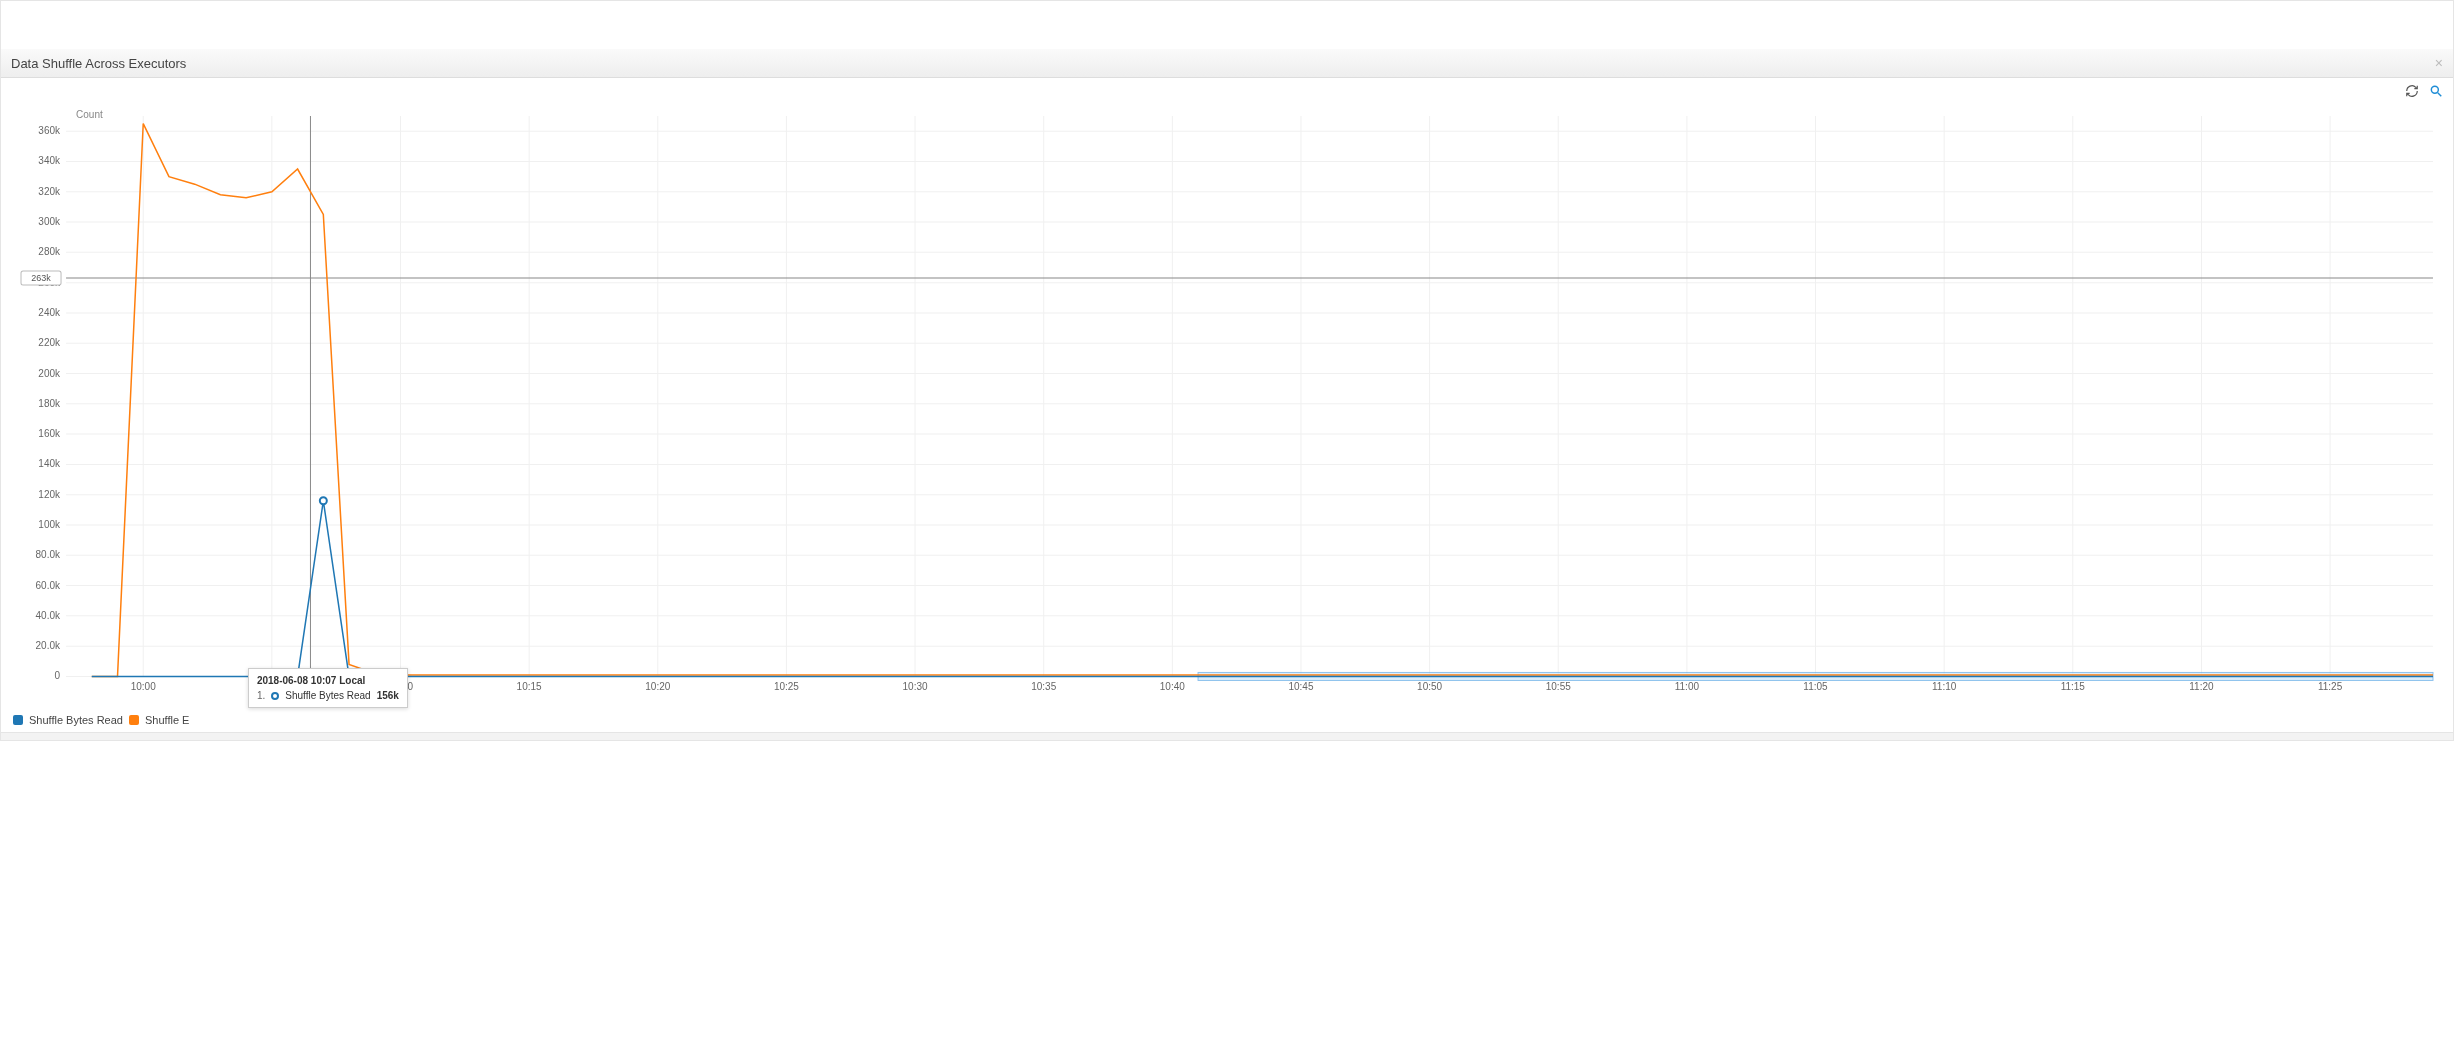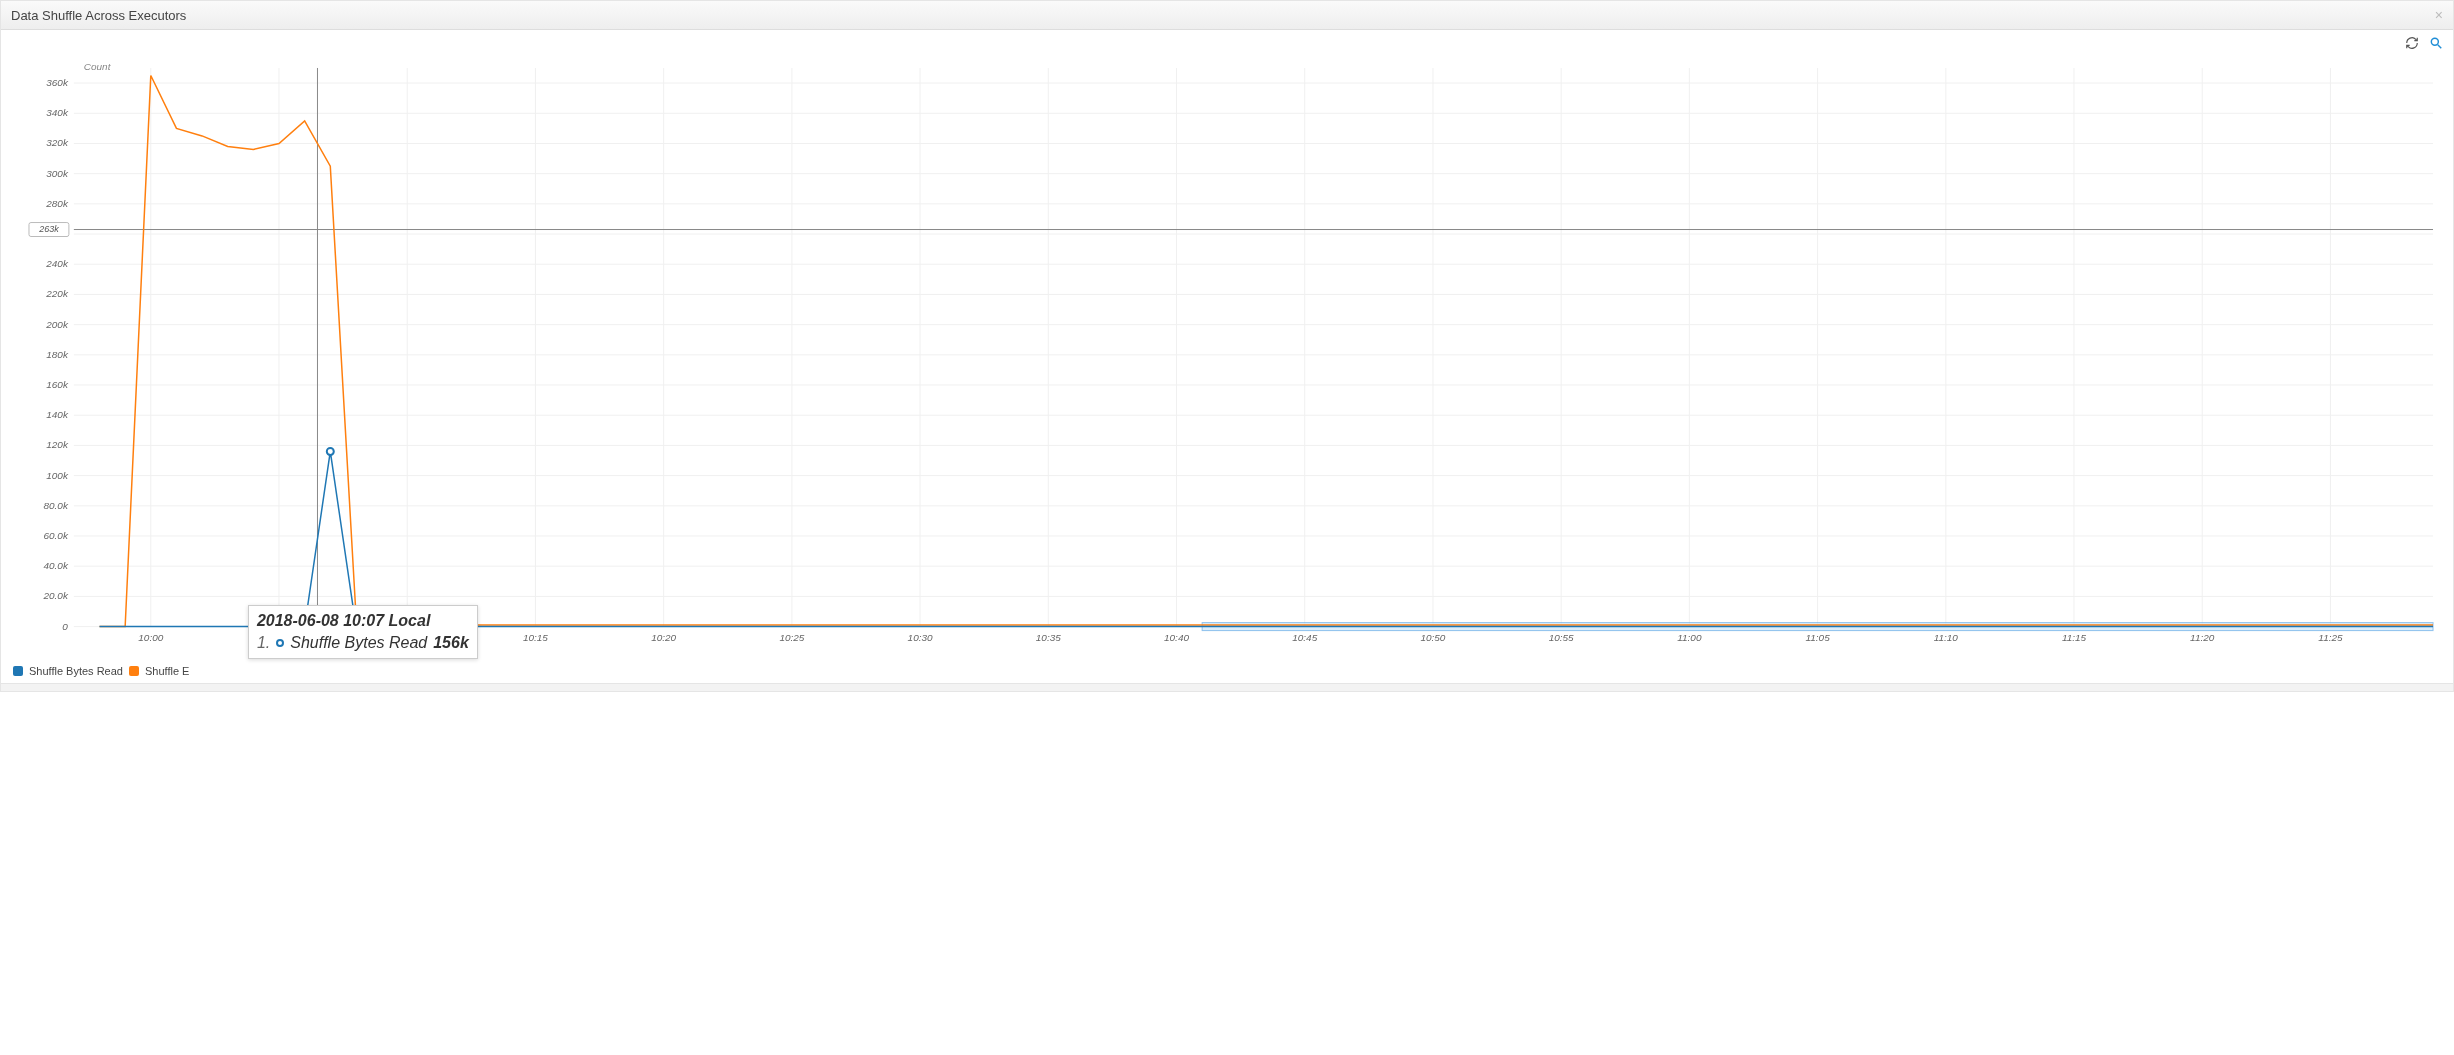--- a/index.html
+++ b/index.html
@@ -1,34 +1,34 @@
 <!DOCTYPE html>
 <html><head>
 <meta charset="utf-8">
 <style>
   * { box-sizing: border-box; }
   html, body { margin: 0; padding: 0; font-family: "Helvetica Neue", Arial, sans-serif; font-size: 11px; color: #333; background: #fff; }
   .panel { width: 100%; border: 1px solid #e5e5e5; }
-  .panel-header { background: linear-gradient(#fafafa,#eeeeee); border-bottom: 1px solid #ddd; padding: 6px 10px; display: flex; align-items: center; justify-content: space-between; }
+  .panel-header { background: linear-gradient(#fafafa,#eeeeee); border-bottom: 1px solid #ddd; padding: 6px 10px; display: flex; align-items: center; justify-content: space-between; margin-top: 48px; }
   .panel-title { font-size: 13px; color: #444; }
   .close-x { color: #bbb; font-size: 14px; cursor: pointer; }
   .toolbar { display: flex; justify-content: flex-end; gap: 10px; padding: 6px 10px; }
   .toolbar svg { width: 14px; height: 14px; cursor: pointer; }
-  .chart-wrap { position: relative; padding: 0 10px 4px 18px; font-style: italic; }
+  .chart-wrap { position: relative; padding: 0 10px 4px 10px; }
   svg.chart { width: 100%; height: auto; display: block; }
   .ylabel { fill: #888; font-size: 10px; }
   .ytick-label, .xtick-label { fill: #666; font-size: 10px; }
   .grid-line { stroke: #f0f0f0; stroke-width: 1; }
   .cross-line { stroke: #888; stroke-width: 1; }
   .crosshair-badge { fill: #fff; stroke: #bbb; }
   .crosshair-text { fill: #555; font-size: 9px; }
   .scrub-band { fill: #cfe8fb; stroke: #5fa8e6; stroke-width: 1; opacity: 0.7; }
   .legend-row { display: flex; align-items: center; gap: 6px; padding: 4px 10px 6px 12px; font-size: 11px; color: #444; }
   .legend-swatch { width: 10px; height: 10px; border-radius: 2px; display: inline-block; }
-  .tooltip { position: absolute; background: #fff; border: 1px solid #ccc; box-shadow: 0 1px 4px rgba(0,0,0,0.15); padding: 6px 8px; font-size: 16px; }
+  .tooltip { position: absolute; background: #fff; border: 1px solid #ccc; box-shadow: 0 1px 4px rgba(0,0,0,0.15); padding: 6px 8px; font-size: 10px; }
   .tooltip-title { font-weight: bold; margin-bottom: 4px; }
   .tooltip-row { display: flex; align-items: center; gap: 6px; }
   .tooltip-idx { color: #666; }
   .tooltip-val { font-weight: bold; margin-left: auto; }
   .tooltip-marker { width: 8px; height: 8px; border: 2px solid; border-radius: 50%; background: #fff; display: inline-block; }
   .footer-strip { height: 8px; background: #f3f3f3; border-top: 1px solid #e5e5e5; }
 </style>
 </head>
 <body>
 

